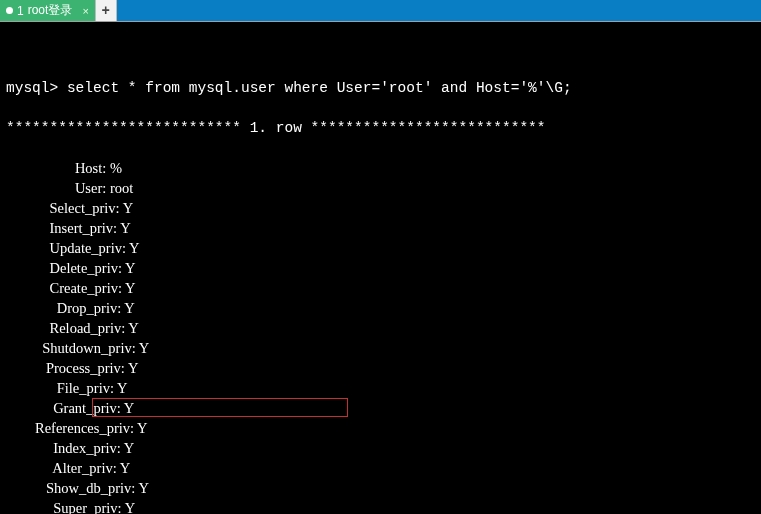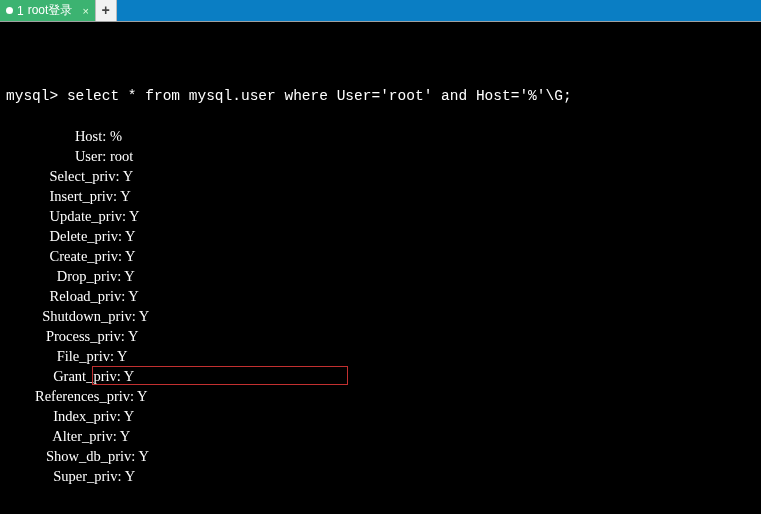--- a/index.html
+++ b/index.html
@@ -56,21 +56,21 @@
       border: 1px solid #bbb;
       border-top: none;
       border-bottom: none;
       margin-left: 0;
       cursor: pointer;
     }
     .terminal {
       background: #000000;
       color: #ffffff;
       height: calc(514px - 22px);
-      padding: 20px 6px 0 6px;
+      padding: 12px 6px 0 6px;
       font-size: 14.5px;
       line-height: 20px;
       white-space: pre;
       overflow: hidden;
     }
     .prompt-line {
       margin-top: 24px;
     }
     .row {
       position: relative;
@@ -92,14 +92,15 @@
     <span>root登录</span>
     <span class="tab-close">×</span>
   </div>
   <div class="tab-add">
     <span>+</span>
   </div>
 </div>
 
 <div class="terminal">
 <div class="prompt-line"><span>mysql&gt;</span> <span>select * from mysql.user where User='root' and Host='%'\G;</span></div>
+<div>*************************** 1. row ***************************</div>
 <div id="fields-container"><div class="row"><span>                   Host: %</span></div><div class="row"><span>                   User: root</span></div><div class="row"><span>            Select_priv: Y</span></div><div class="row"><span>            Insert_priv: Y</span></div><div class="row"><span>            Update_priv: Y</span></div><div class="row"><span>            Delete_priv: Y</span></div><div class="row"><span>            Create_priv: Y</span></div><div class="row"><span>              Drop_priv: Y</span></div><div class="row"><span>            Reload_priv: Y</span></div><div class="row"><span>          Shutdown_priv: Y</span></div><div class="row"><span>           Process_priv: Y</span></div><div class="row"><span>              File_priv: Y</span></div><div class="row"><span>             Grant_priv: Y</span><div class="highlight" style="left: 86px; top: 0px; width: 256px; height: 19px;"></div></div><div class="row"><span>        References_priv: Y</span></div><div class="row"><span>             Index_priv: Y</span></div><div class="row"><span>             Alter_priv: Y</span></div><div class="row"><span>           Show_db_priv: Y</span></div><div class="row"><span>             Super_priv: Y</span></div></div>
 </div>
 
 </body></html>

